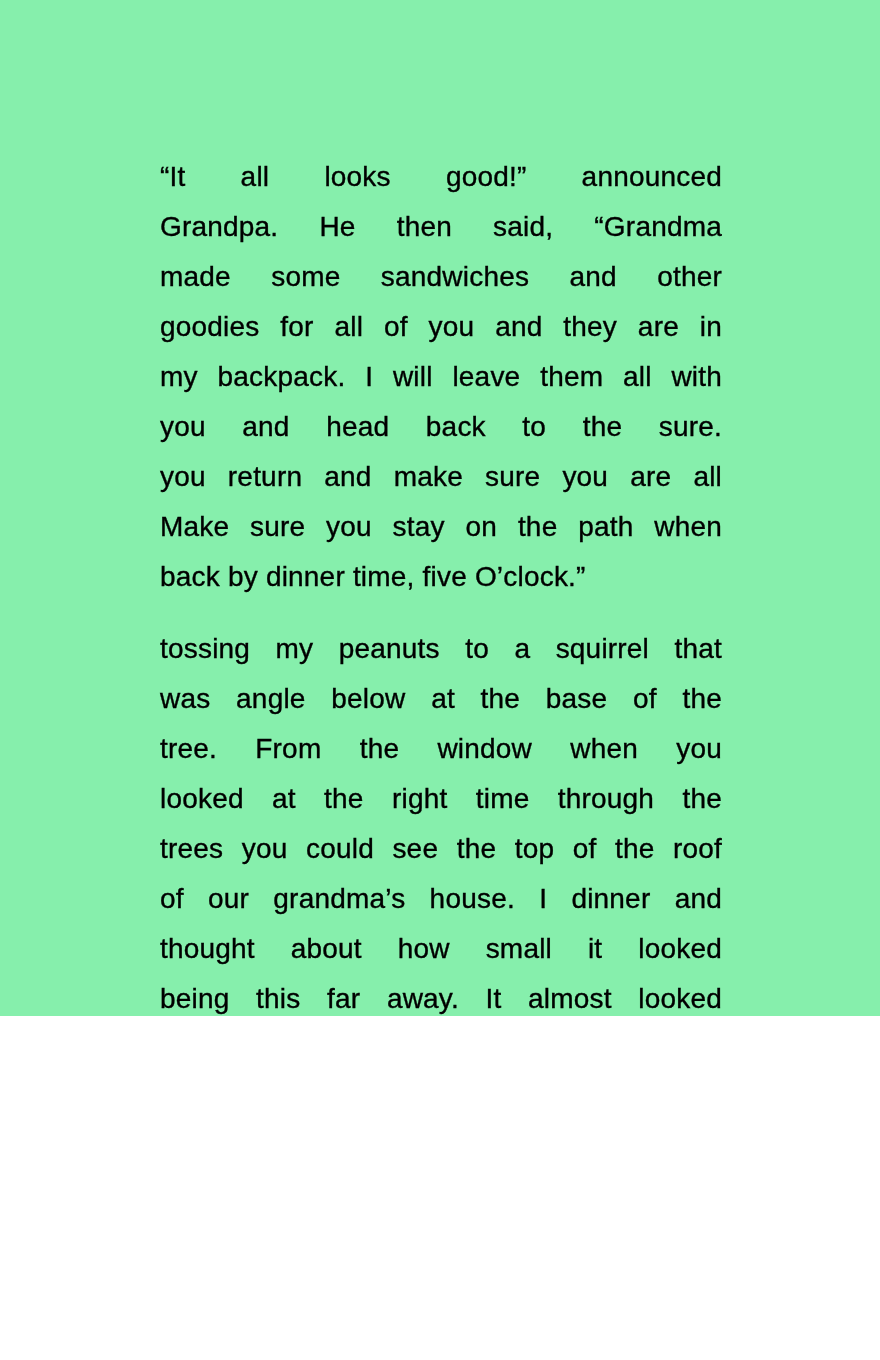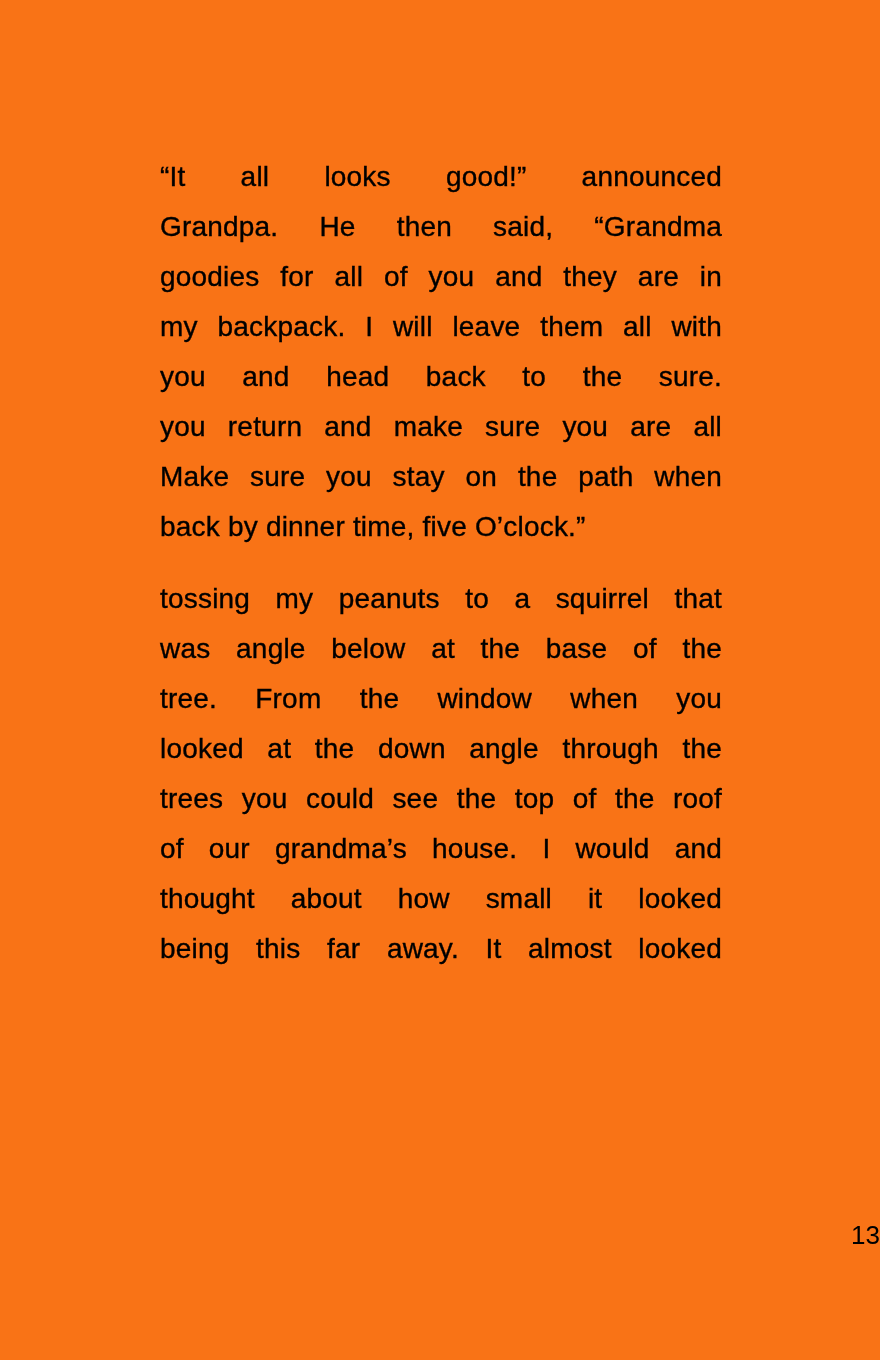--- a/index.html
+++ b/index.html
@@ -3,22 +3,22 @@
 <meta charset="utf-8">
 <style>
   html, body {
     margin: 0;
     padding: 0;
     background: #ffffff;
   }
   .book-page {
     position: relative;
     width: 880px;
-    height: 1360px;
-    background: #f97316;
+    height: 1016px;
+    background: #86efac;
     color: #000000;
     font-family: "Liberation Sans", sans-serif;
     overflow: hidden;
   }
   .text-block {
     position: absolute;
     left: 160px;
     top: 152px;
     width: 562px;
   }
@@ -54,35 +54,36 @@
 </head>
 <body>
 
 <div class="book-page">
 
   <div class="text-block">
 
     <div class="para">
       <div class="line">“It all looks good!” announced</div>
       <div class="line">Grandpa. He then said, “Grandma</div>
+      <div class="line">made some sandwiches and other</div>
       <div class="line">goodies for all of you and they are in</div>
       <div class="line">my backpack. I will leave them all with</div>
       <div class="line">you and head back to the sure.</div>
       <div class="line">you return and make sure you are all</div>
       <div class="line">Make sure you stay on the path when</div>
       <div class="line para-end">back by dinner time, five O’clock.”</div>
     </div>
 
     <div class="para">
       <div class="line">tossing my peanuts to a squirrel that</div>
       <div class="line">was angle below at the base of the</div>
       <div class="line">tree. From the window when you</div>
-      <div class="line">looked at the down angle through the</div>
+      <div class="line">looked at the right time through the</div>
       <div class="line">trees you could see the top of the roof</div>
-      <div class="line">of our grandma’s house.  I would and</div>
+      <div class="line">of our grandma’s house.  I dinner and</div>
       <div class="line">thought about how small it looked</div>
       <div class="line">being this far away. It almost looked</div>
     </div>
 
   </div>
 
   <div class="page-number">13</div>
 
 </div>
 

